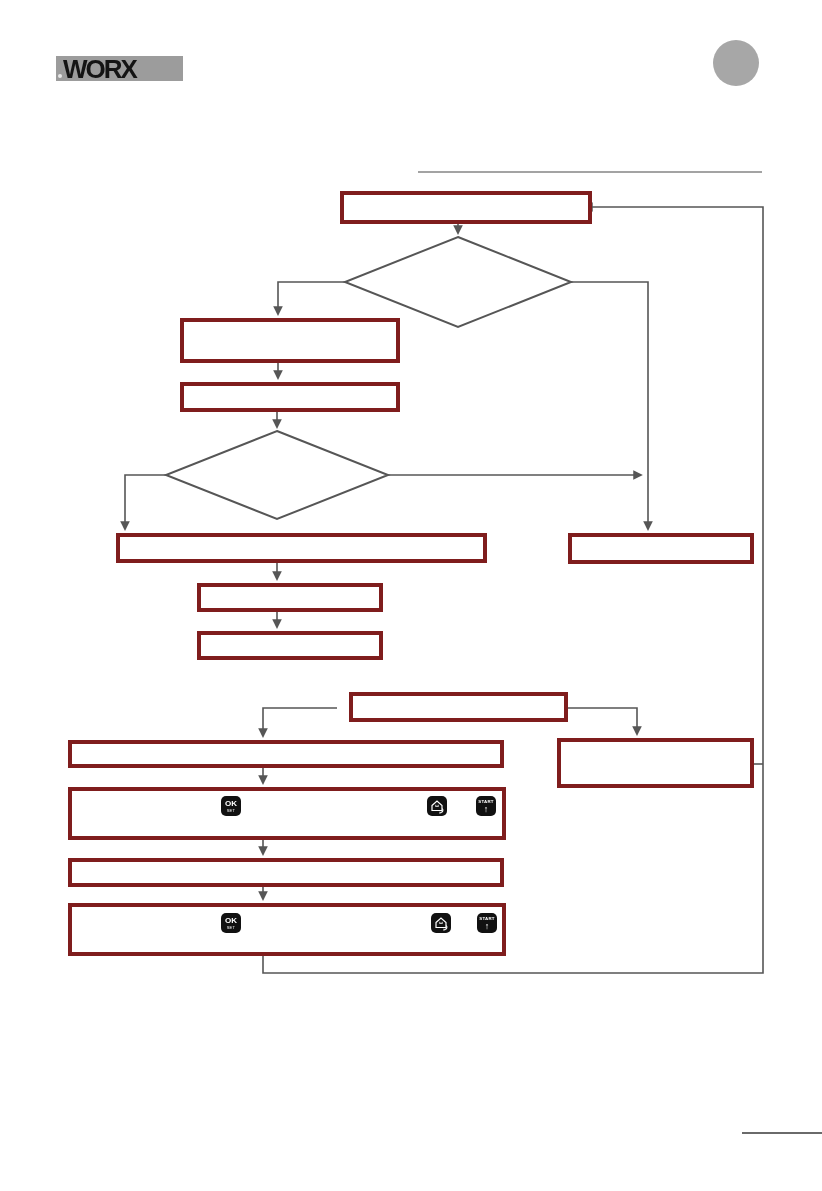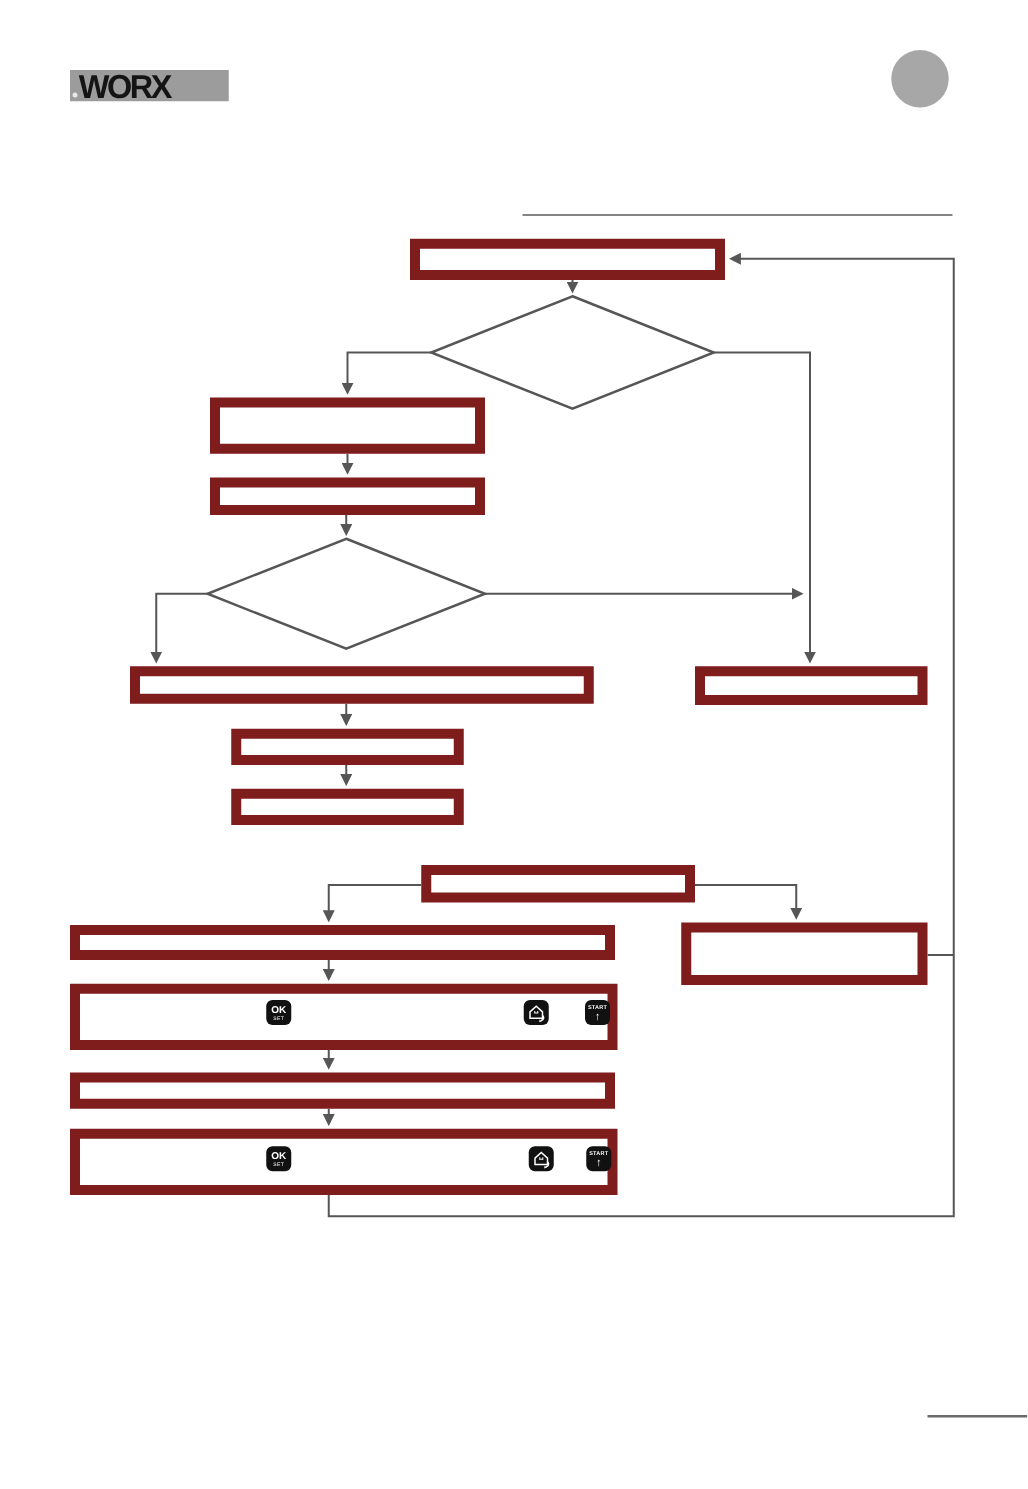--- a/index.html
+++ b/index.html
@@ -16,21 +16,21 @@
         color:#141414;margin-left:7px;transform:scaleY(1.02);}
 
   
   .page-circle{position:absolute;left:713px;top:40px;width:46px;height:46px;border-radius:50%;
         background:#a7a7a7;}
 
   
   .overlay{position:absolute;left:0;top:0;}
 
   
-  .fbox{position:absolute;background:#ffffff;border:8px solid #7f1d1d;box-sizing:border-box;}
+  .fbox{position:absolute;background:#ffffff;border:4px solid #7f1d1d;box-sizing:border-box;margin-left:12px;}
 
   
   .btn-icon{position:absolute;width:20px;height:20px;background:#111111;border-radius:5px;
         color:#ffffff;display:flex;flex-direction:column;align-items:center;justify-content:center;
         text-align:center;}
   .ok-label{font-size:8px;font-weight:bold;line-height:8px;letter-spacing:0;}
   .set-label{font-size:4px;line-height:5px;letter-spacing:0.3px;}
   .start-label{font-size:4.4px;font-weight:bold;line-height:6px;letter-spacing:0.2px;}
   .start-arrow{font-size:9px;line-height:8px;font-weight:bold;}
 </style>

